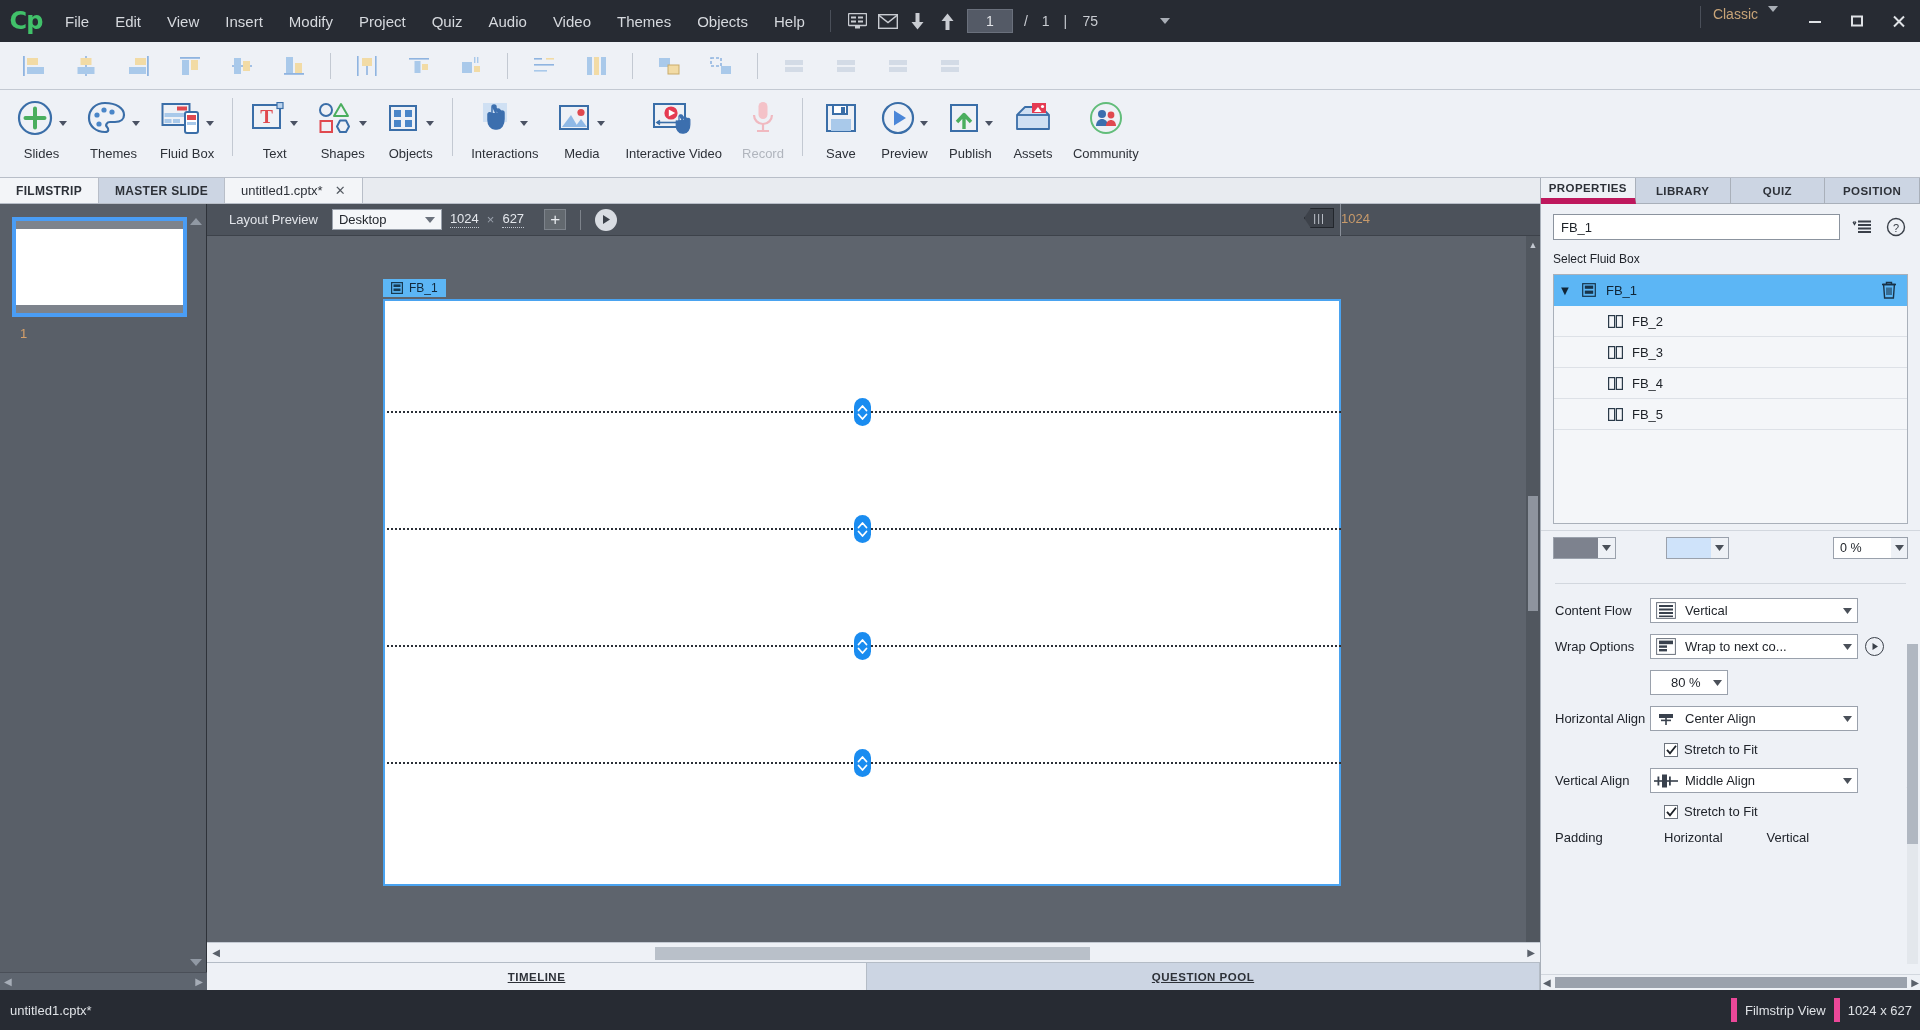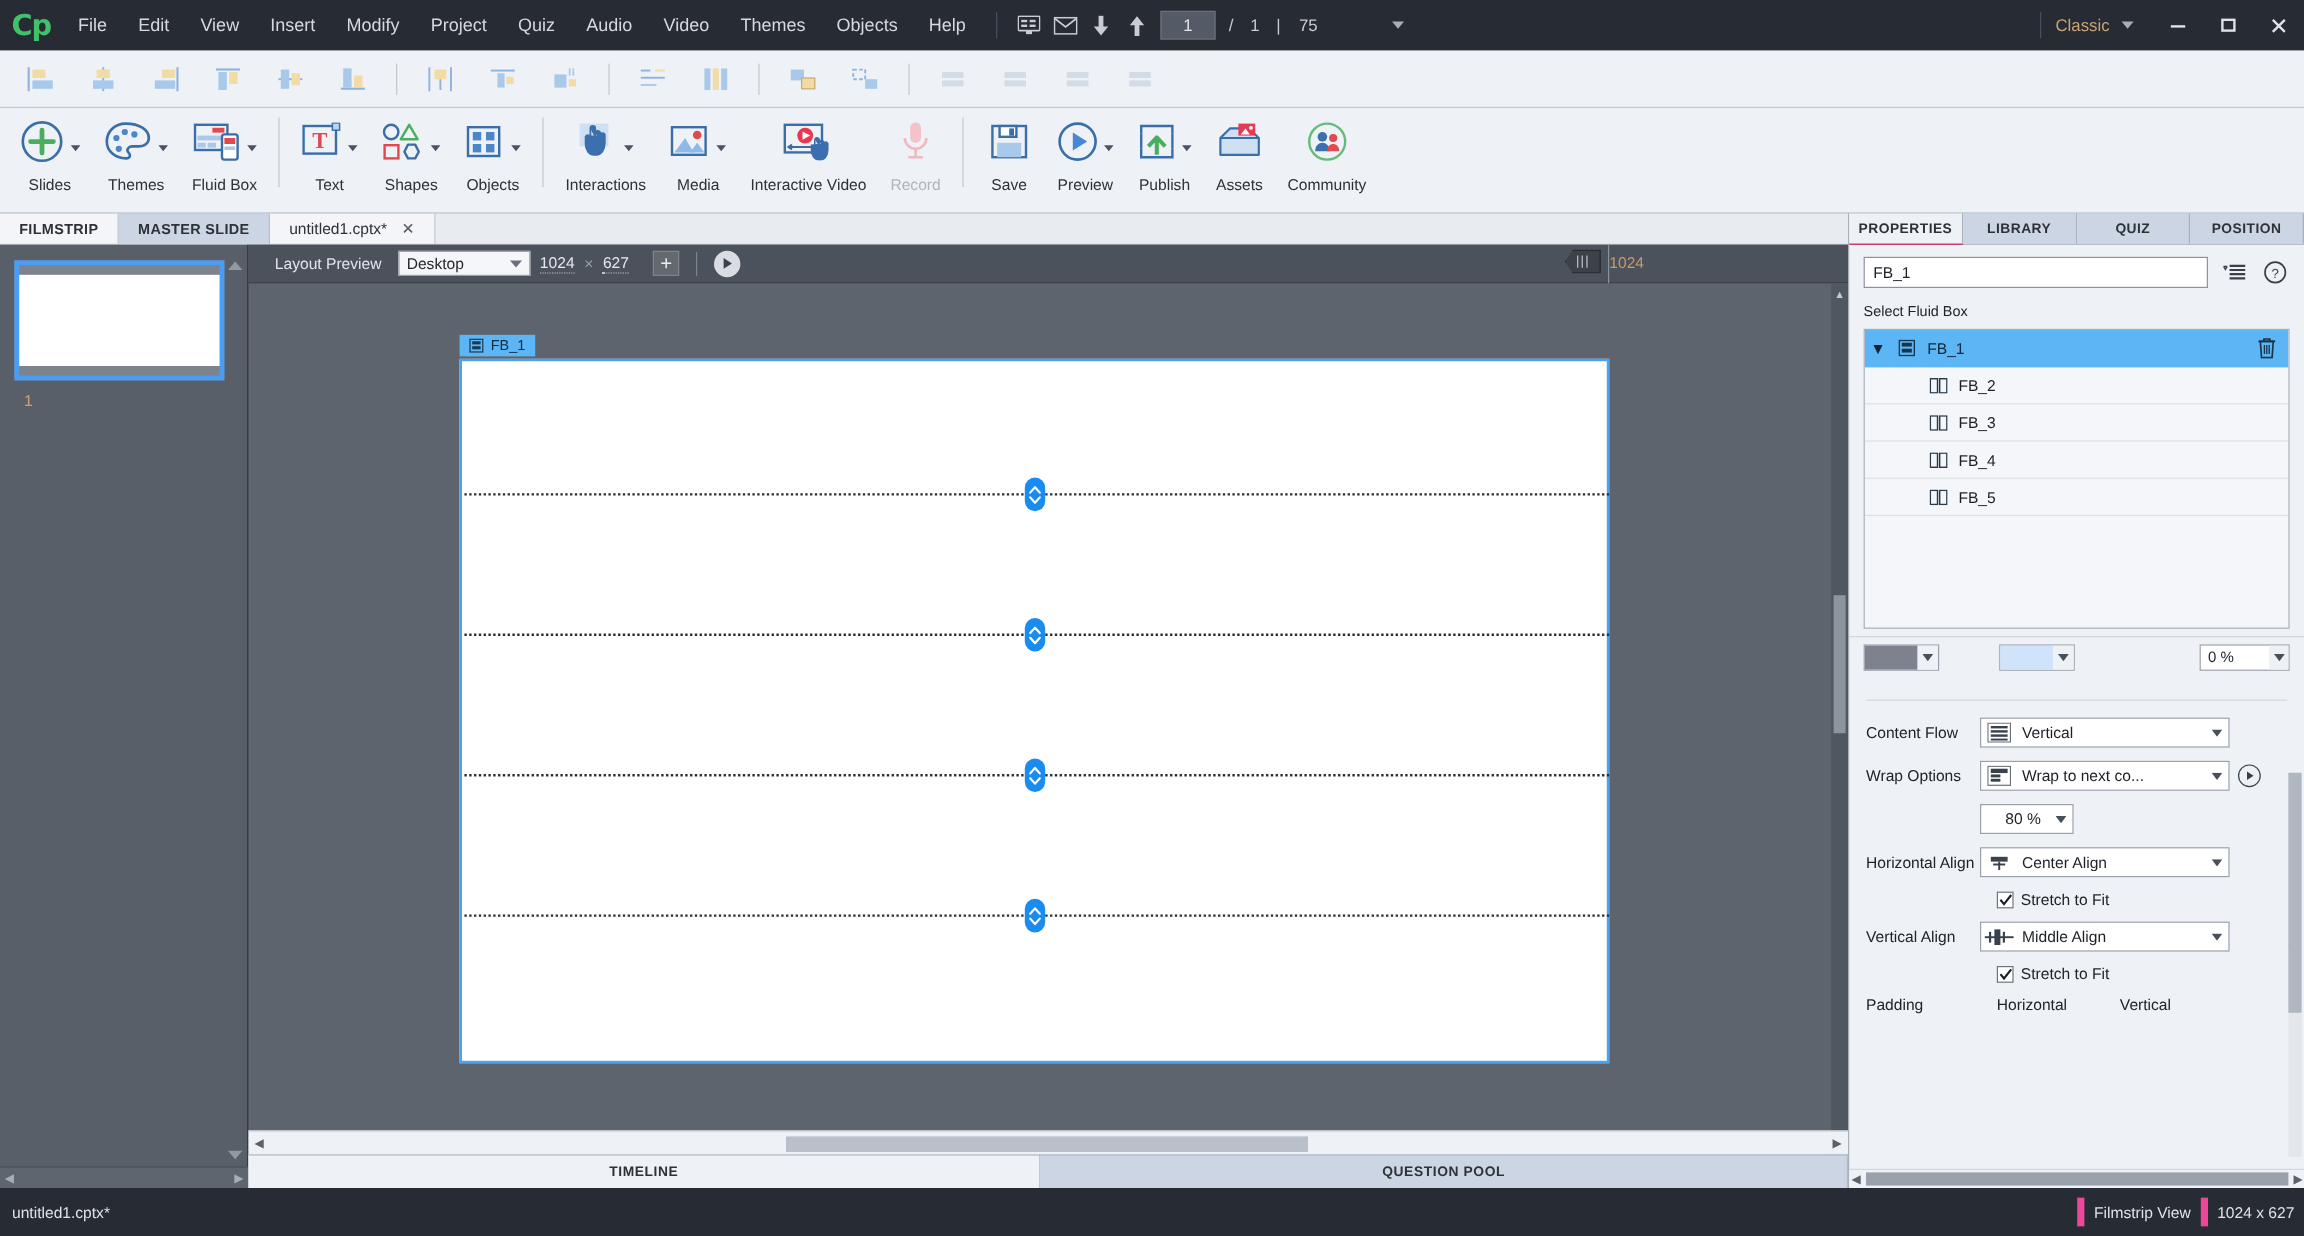--- a/index.html
+++ b/index.html
@@ -213,37 +213,37 @@
   .hs-thumb { position: absolute; left: 430px; top: 3px; width: 435px; height: 13px; background: #b9c0c9; }
 
   
   .bottomtabs {
     position: absolute; left: 207px; top: 962px; width: 1333px; height: 28px;
     display: flex; background: #dfe4eb;
   }
   .btab {
     display: flex; align-items: center; justify-content: center;
     font-size: 11.5px; font-weight: bold; color: #2d3138; letter-spacing: 0.5px;
-    border-right: 1px solid #b4bcc6; border-top: 1px solid #b4bcc6;
+    border-right: 1px solid #b4bcc6; border-top: 1px solid #b4bcc6; text-decoration: underline;
   }
   .btab.timeline { width: 660px; background: #eef1f6; }
   .btab.qpool { flex: 1; background: #ccd5e3; }
 
   
   .rightpanel {
     position: absolute; left: 1540px; top: 178px; width: 380px; height: 812px;
     background: #eef1f6; border-left: 1px solid #a9b0ba;
   }
   .rp-tabs { display: flex; height: 26px; border-bottom: 1px solid #a9b0ba; }
   .rp-tab {
     flex: 1; display: flex; align-items: center; justify-content: center;
     font-size: 11.5px; font-weight: bold; color: #2d3138; letter-spacing: 0.4px;
     background: #ccd5e3; border-right: 1px solid #a9b0ba;
   }
-  .rp-tab.active { background: #eef1f6; border-bottom: 1px solid #be185d; margin-bottom: -1px; }
+  .rp-tab.active { background: #eef1f6; border-bottom: 6px solid #be185d; margin-bottom: -1px; }
 
   .rp-namerow {
     display: flex; align-items: center; padding: 10px 12px 6px 12px; gap: 10px;
   }
   .rp-nameinput {
     flex: 1; height: 26px; background: #fff; border: 1px solid #8b939e;
     font-size: 13px; color: #1d2127; padding: 0 7px; font-family: "Liberation Sans", sans-serif;
   }
   .rp-hamburger { width: 24px; height: 24px; display:flex; align-items:center; justify-content:center; }
   .rp-help { width: 24px; height: 24px; display:flex; align-items:center; justify-content:center; }
@@ -391,21 +391,21 @@
 
   <div class="slidenum-box">1</div>
   <div class="mb-txt">/</div>
   <div class="mb-txt">1</div>
   <div class="mb-txt">|</div>
   <div class="zoom-val">75</div>
   <div style="display:flex;align-items:center;margin-left:50px;">
     <div class="caret-dn"></div>
   </div>
 
-  <div style="margin-left:auto;display:flex;align-items:center;">
+  <div style="margin-left:auto;display:flex;align-items:flex-start;">
     <div class="mb-sep"></div>
     <div class="ws-label">Classic</div>
     <div style="display:flex;align-items:center;padding:0 16px 0 6px;">
       <div class="caret-dn"></div>
     </div>
     <div class="winbtn">
       <svg width="14" height="12" viewBox="0 0 14 12">
           <rect x="1" y="6" width="12" height="2" fill="#dfe2e6"></rect>
         </svg>
     </div>

